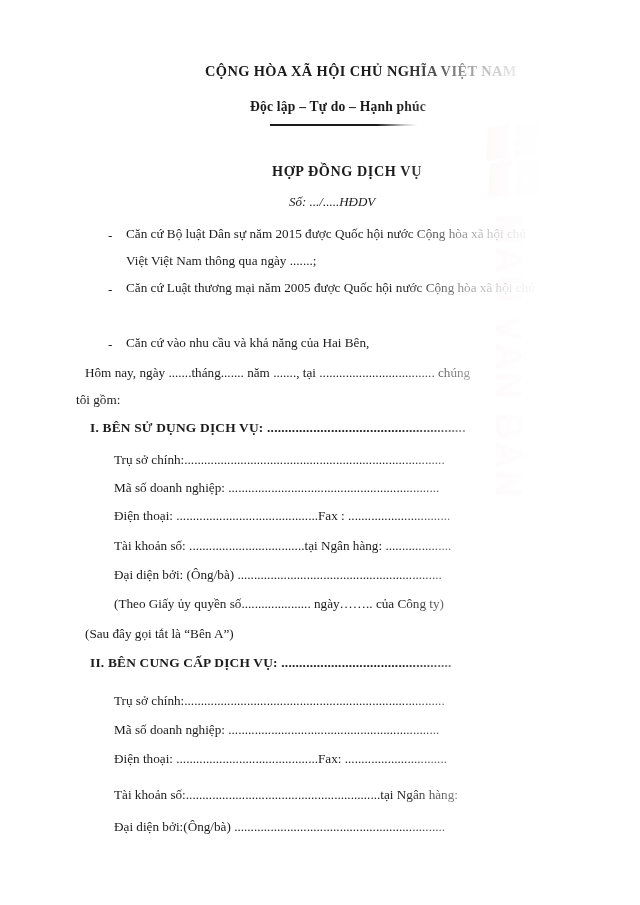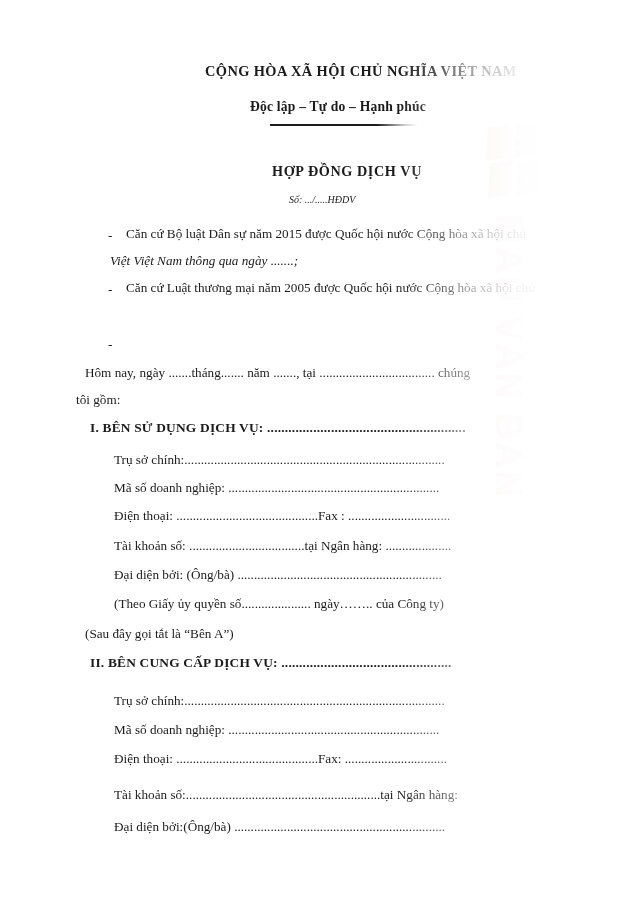--- a/index.html
+++ b/index.html
@@ -81,21 +81,21 @@
     font-size: 13.6px;
     letter-spacing: 0.2px;
   }
   .doc-title {
     font-weight: bold;
     font-size: 14.2px;
     letter-spacing: 0.6px;
   }
   .doc-number {
     font-style: italic;
-    font-size: 10px;
+    font-size: 13px;
   }
   .section-head {
     font-weight: bold;
     font-size: 13.4px;
     letter-spacing: 0.2px;
   }
   .bullet-mark {
     position: absolute;
     font-size: 13.2px;
   }
@@ -166,26 +166,27 @@
     <div class="line heading-main" style="left:205px; top:64px;">CỘNG HÒA XÃ HỘI CHỦ NGHĨA VIỆT NAM</div>
 
     <div class="line heading-sub" style="left:250px; top:100px;">Độc lập – Tự do – Hạnh phúc</div>
 
     <div class="line doc-title" style="left:272px; top:164px;">HỢP ĐỒNG DỊCH VỤ</div>
 
     <div class="line doc-number" style="left:289px; top:195px;">Số: .../.....HĐDV</div>
 
     <div class="bullet-mark" style="left:108px; top:227px;">-</div>
     <div class="line" style="left:126px; top:227px;">Căn cứ Bộ luật Dân sự năm 2015 được Quốc hội nước Cộng hòa xã hội chủ</div>
-    <div class="line" style="left:110px; top:254px;font-style:italic;">Việt Việt Nam thông qua ngày .......;</div>
+    <div class="line" style="left:126px; top:254px;">Việt Việt Nam thông qua ngày .......;</div>
 
     <div class="bullet-mark" style="left:108px; top:281px;">-</div>
     <div class="line" style="left:126px; top:281px;">Căn cứ Luật thương mại năm 2005 được Quốc hội nước Cộng hòa xã hội chủ</div>
 
     <div class="bullet-mark" style="left:108px; top:336px;">-</div>
+    <div class="line" style="left:126px; top:336px;">Căn cứ vào nhu cầu và khả năng của Hai Bên,</div>
 
     <div class="line" style="left:85px; top:366px;">Hôm nay, ngày .......tháng....... năm ......., tại ................................... chúng</div>
     <div class="line" style="left:76px; top:393px;">tôi gồm:</div>
 
     <div class="line section-head" style="left:90px; top:421px;">I. BÊN SỬ DỤNG DỊCH VỤ: ........................................................</div>
 
     <div class="line" style="left:114px; top:453px;">Trụ sở chính:...............................................................................</div>
     <div class="line" style="left:114px; top:481px;">Mã số doanh nghiệp: ................................................................</div>
     <div class="line" style="left:114px; top:509px;">Điện thoại: ...........................................Fax : ...............................</div>
     <div class="line" style="left:114px; top:539px;">Tài khoản số: ...................................tại Ngân hàng: ....................</div>

